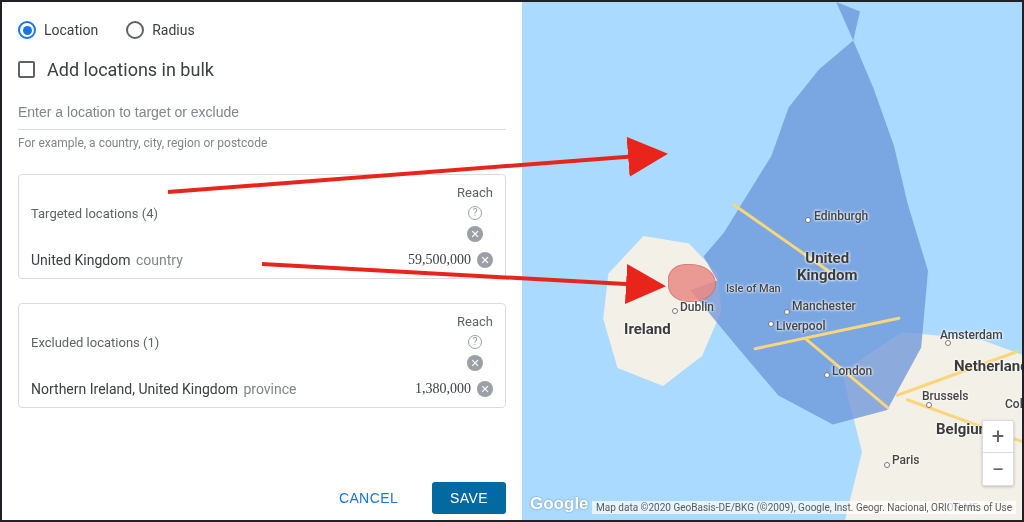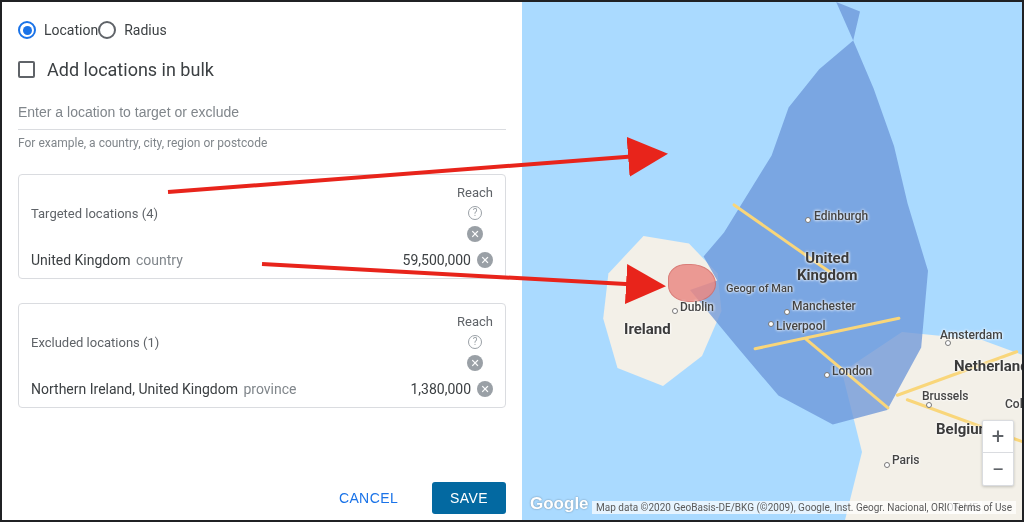--- a/index.html
+++ b/index.html
@@ -1,19 +1,19 @@
 <!DOCTYPE html>
 <html><head>
 <meta charset="utf-8">
 <style>
 *{box-sizing:border-box;margin:0;padding:0;}
 body{font-family:Roboto,Arial,sans-serif;font-size:14px;color:#3c4043;background:#fff;overflow:hidden;}
 .frame{width:1024px;height:522px;border:2px solid #202124;display:flex;position:relative;background:#fff;}
 .left{width:520px;padding:10px 16px 52px 16px;display:flex;flex-direction:column;position:relative;}
-.radio-row{display:flex;align-items:center;height:36px;text-align:center;}
+.radio-row{display:flex;gap:28px;align-items:center;height:36px;text-align:center;}
 .radio{display:flex;align-items:center;gap:8px;cursor:pointer;}
 .rbtn{width:18px;height:18px;border:2px solid #5f6368;border-radius:50%;display:flex;align-items:center;justify-content:center;}
 .rbtn.sel{border-color:#1a73e8;}
 .rbtn.sel::after{content:"";width:9px;height:9px;background:#1a73e8;border-radius:50%;}
 .rlbl{color:#3c4043;font-size:14px;}
 .bulk-row{display:flex;align-items:center;gap:12px;height:42px;}
 .chk{width:17px;height:17px;border:2px solid #5f6368;border-radius:2px;}
 .bulk-lbl{font-size:18px;color:#3c4043;}
 .input-row{height:36px;border-bottom:1px solid #dadce0;display:flex;align-items:center;margin-top:4px;}
 .input-row input{border:none;outline:none;width:100%;font-size:14px;color:#3c4043;}
@@ -21,21 +21,21 @@
 .hint{font-size:12px;color:#80868b;margin-top:6px;}
 .card{border:1px solid #dadce0;border-radius:4px;margin-top:24px;}
 .card-hdr{display:flex;justify-content:space-between;align-items:center;padding:10px 12px 6px 12px;font-size:13px;color:#5f6368;}
 .reach{display:flex;align-items:center;gap:6px;flex-direction:column;}
 .hico{width:14px;height:14px;border:1.5px solid #9aa0a6;border-radius:50%;display:flex;align-items:center;justify-content:center;font-size:10px;color:#9aa0a6;line-height:1;}
 .xico{width:16px;height:16px;background:#9aa0a6;border-radius:50%;display:flex;align-items:center;justify-content:center;color:#fff;font-size:11px;line-height:1;cursor:pointer;}
 .card-row{display:flex;justify-content:space-between;align-items:center;padding:4px 12px 10px 12px;}
 .loc{font-size:14px;color:#3c4043;}
 .loc .sub{color:#80868b;margin-left:2px;}
 .reachv{display:flex;align-items:center;gap:6px;}
-.reachv .num{font-size:14px;color:#3c4043;}
+.reachv .num{font-size:14px;color:#3c4043;font-family:Liberation Serif, serif;}
 .footer-bar{position:absolute;bottom:6px;right:16px;display:flex;gap:20px;align-items:flex-start;}
 .btn-flat{background:none;border:none;color:#1a73e8;font-weight:500;font-size:14px;padding:8px 14px;cursor:pointer;letter-spacing:.4px;}
 .btn-prim{background:#0369a1;border:none;color:#fff;font-weight:500;font-size:14px;padding:8px 18px;border-radius:3px;cursor:pointer;letter-spacing:.4px;}
 
 .map{flex:1;position:relative;overflow:hidden;}
 .sea{position:absolute;inset:0;background:#aadaff;}
 .land{position:absolute;background:#f3f0e8;}
 .overlay-gb{position:absolute;left:100px;top:0;width:340px;height:480px;background:#6a94d8;opacity:.75;
   clip-path:polygon(63% 0%, 70% 2%, 68% 8%, 58% 14%, 49% 22%, 44% 32%, 37% 40%, 30% 48%, 24% 53%, 28% 58%, 20% 60%, 34% 72%, 46% 82%, 62% 88%, 78% 85%, 88% 72%, 90% 56%, 84% 42%, 80% 30%, 74% 18%, 68% 8%);
 }
@@ -153,21 +153,21 @@
     <div class="road" style="left:380px;top:418px;width:130px;transform:rotate(20deg);"></div>
     <div class="road" style="left:370px;top:370px;width:130px;transform:rotate(-20deg);"></div>
 
     <div class="city-lbl big-lbl" style="left:275px;top:248px;line-height:1.1;text-align:center;">United<br>Kingdom</div>
     <div class="city-lbl big-lbl" style="left:102px;top:318px;">Ireland</div>
     <div class="city-lbl big-lbl" style="left:432px;top:355px;">Netherlands</div>
     <div class="city-lbl big-lbl" style="left:414px;top:418px;">Belgium</div>
 
     <div class="city-dot" style="left:283px;top:215px;"></div>
     <div class="city-lbl" style="left:292px;top:207px;">Edinburgh</div>
-    <div class="city-lbl" style="left:204px;top:280px;font-size:11px;">Geogr of Man</div>
+    <div class="city-lbl" style="left:204px;top:280px;font-size:11px;">Isle of Man</div>
     <div class="city-dot" style="left:150px;top:306px;"></div>
     <div class="city-lbl" style="left:158px;top:298px;">Dublin</div>
     <div class="city-dot" style="left:262px;top:307px;"></div>
     <div class="city-lbl" style="left:270px;top:297px;">Manchester</div>
     <div class="city-dot" style="left:246px;top:319px;"></div>
     <div class="city-lbl" style="left:254px;top:317px;">Liverpool</div>
     <div class="city-dot" style="left:302px;top:370px;"></div>
     <div class="city-lbl" style="left:310px;top:362px;">London</div>
     <div class="city-dot" style="left:423px;top:338px;"></div>
     <div class="city-lbl" style="left:418px;top:326px;">Amsterdam</div>

